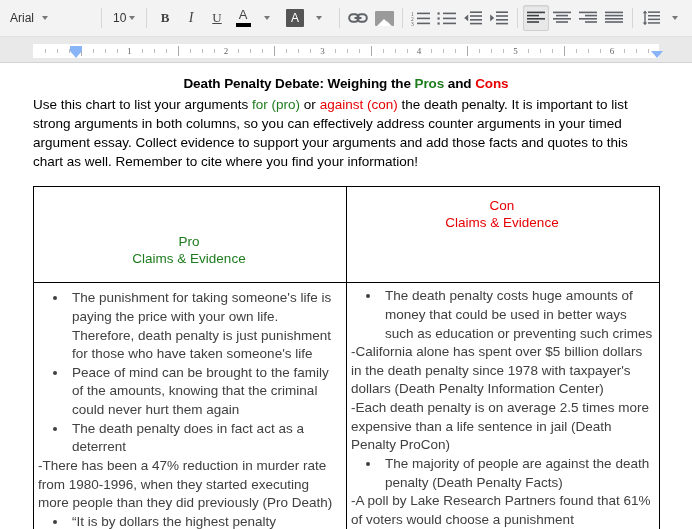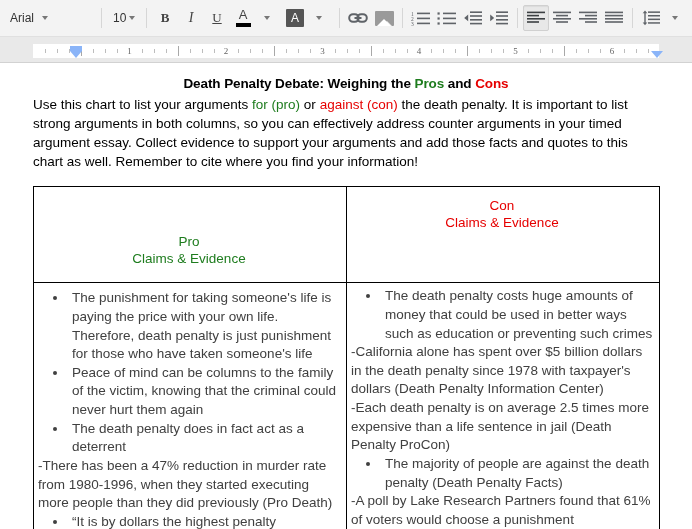--- a/index.html
+++ b/index.html
@@ -426,21 +426,21 @@
             <div>Con</div>
             <div>Claims &amp; Evidence</div>
           </div>
         </td>
       </tr>
       <tr>
         <td class="col-pro">
           <div class="cell-body cell-pro-pad" id="pro-body">
                 <ul>
                   <li>The punishment for taking someone's life is paying the price with your own life. Therefore, death penalty is just punishment for those who have taken someone's life</li>
-                  <li>Peace of mind can be columns to the family of the victim, knowing that the criminal could never hurt them again</li>
+                  <li>Peace of mind can be brought to the family of the amounts, knowing that the criminal could never hurt them again</li>
                   <li>The death penalty does in fact act as a deterrent</li>
                 </ul>
                 <p>-There has been a 47% reduction in murder rate from 1980-1996, when they started executing more people than they did previously (Pro Death)</p>
                 <ul>
                   <li>“It is by dollars the highest penalty</li>
                 </ul>
               </div>
         </td>
         <td class="col-con">
           <div class="cell-body" id="con-body">

